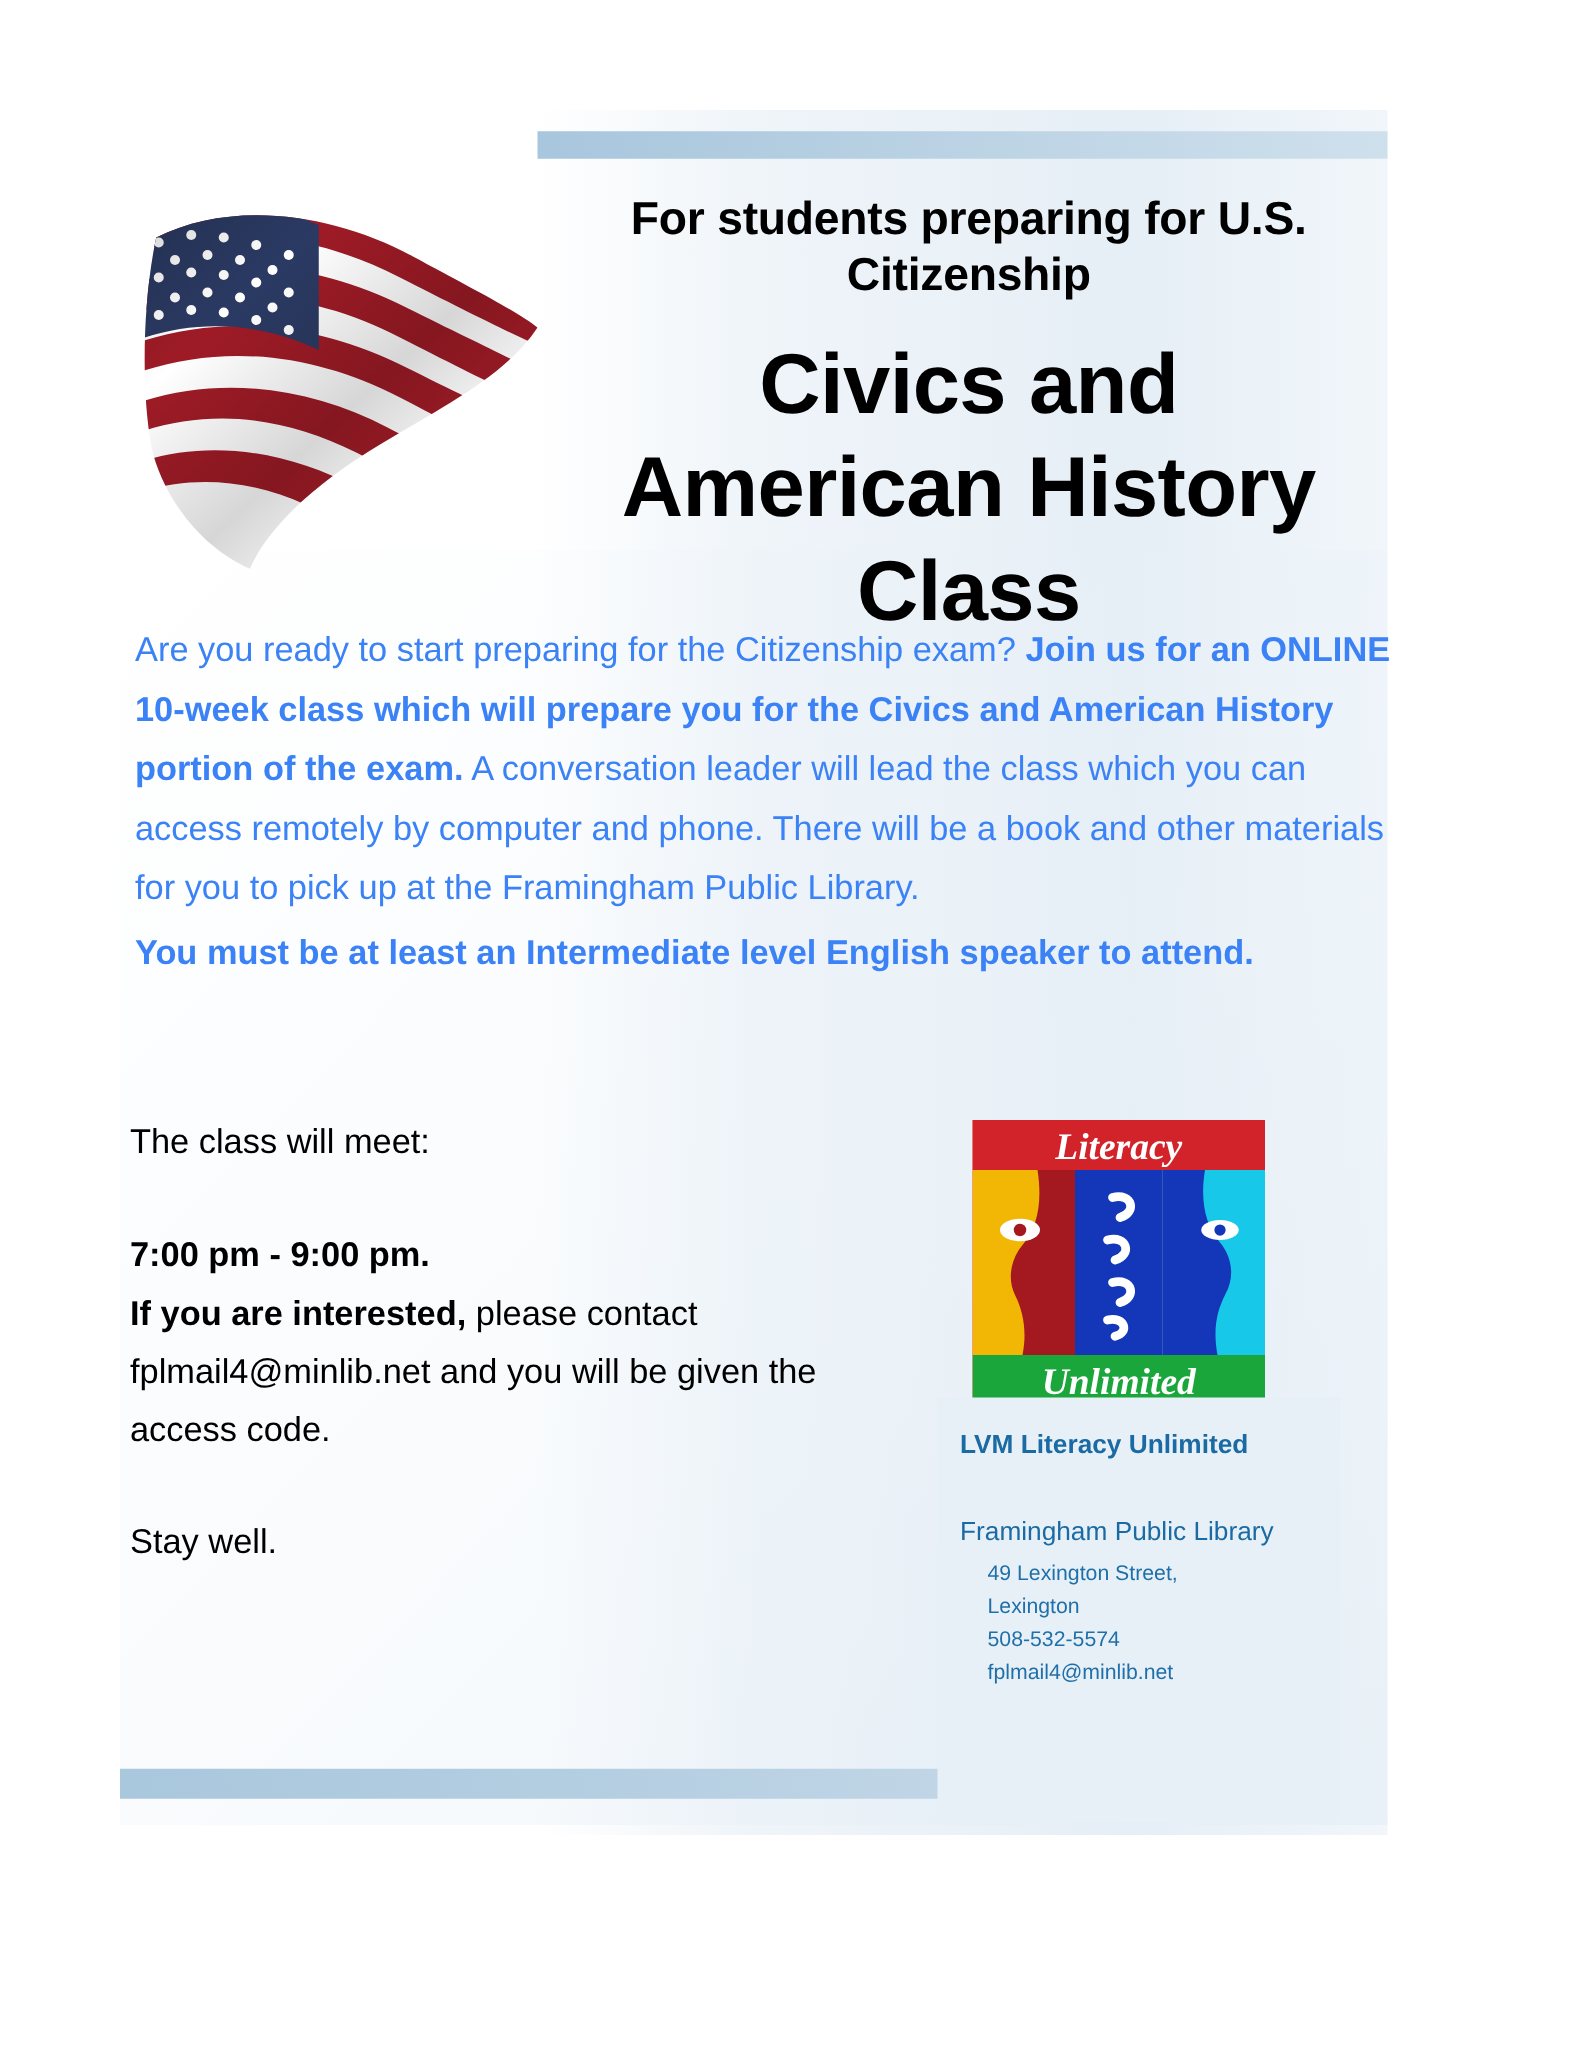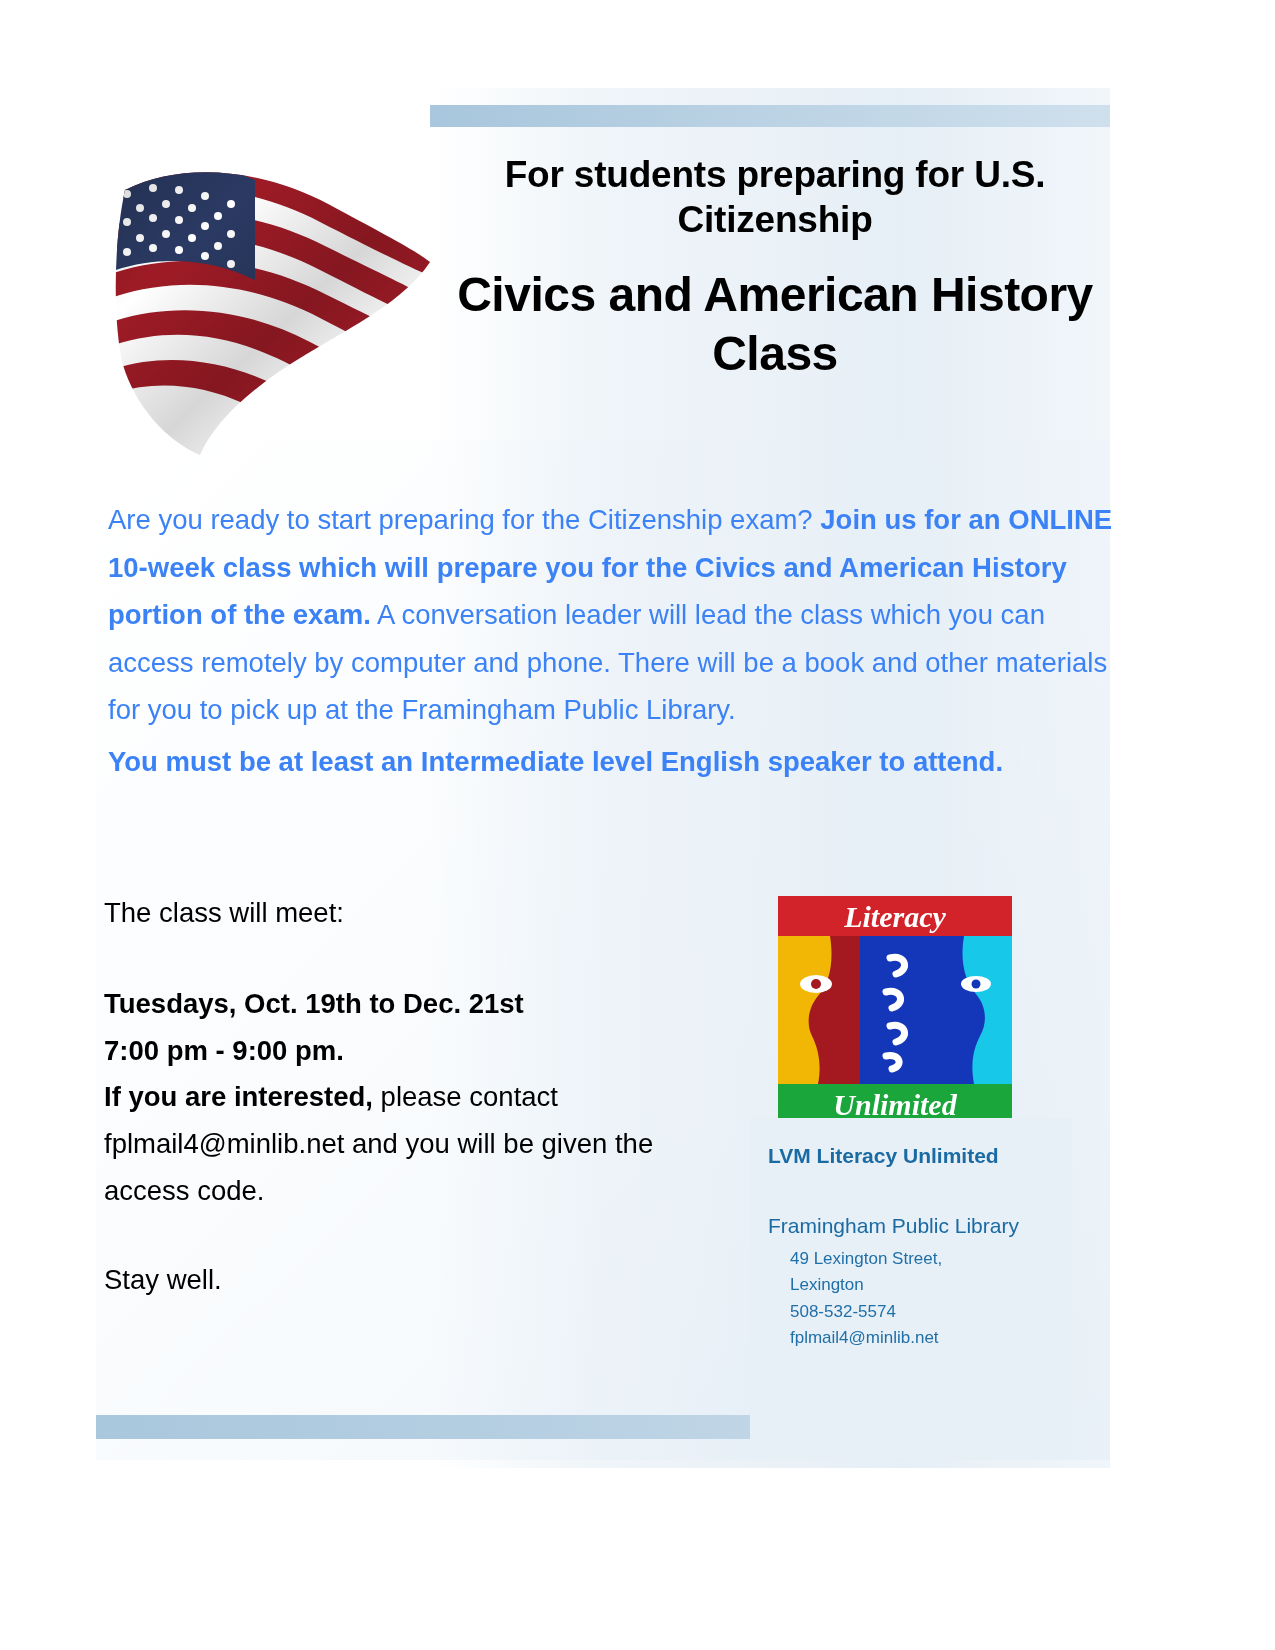--- a/index.html
+++ b/index.html
@@ -81,21 +81,21 @@
     text-align: center;
   }
   .head-sub {
     font-size: 37px;
     font-weight: bold;
     line-height: 1.22;
     letter-spacing: -0.2px;
   }
   .head-main {
     margin-top: 24px;
-    font-size: 48px;
+    font-size: 68px;
     font-weight: bold;
     line-height: 1.22;
     letter-spacing: -0.5px;
   }
 
   
   .body-copy {
     position: absolute;
     left: 108px;
     top: 496px;
@@ -243,21 +243,20 @@
     <div class="head-main">Civics and American History Class</div>
   </div>
 
   <div class="body-copy">
     <span>Are you ready to start preparing for the Citizenship exam? </span><b>Join us for an ONLINE 10-week class which will prepare you for the Civics and American History portion of the exam.</b><span>  A conversation leader will lead the class which you can access remotely by computer and phone. There will be a book and other materials for you to pick up at the Framingham Public Library.</span>
     <span class="emph-line">You must be at least an Intermediate level English speaker to attend.</span>
   </div>
 
   <div class="meet-block">
     <div class="meet-lead">The class will meet:</div>
-    <div class="meet-bold">Tuesdays,  Oct. 19th to Dec. 21st</div>
     <div class="meet-bold">7:00 pm - 9:00 pm.</div>
     <div><b>If you are interested,</b><span>  please contact fplmail4@minlib.net and you will be given the access code.</span></div>
     <div class="stay-well">Stay well.</div>
   </div>
 
   <div class="logo">
     <svg class="logo-svg" viewBox="0 0 234 228">
 
       <rect x="0" y="0" width="234" height="40" fill="#d2232a"></rect>
 

